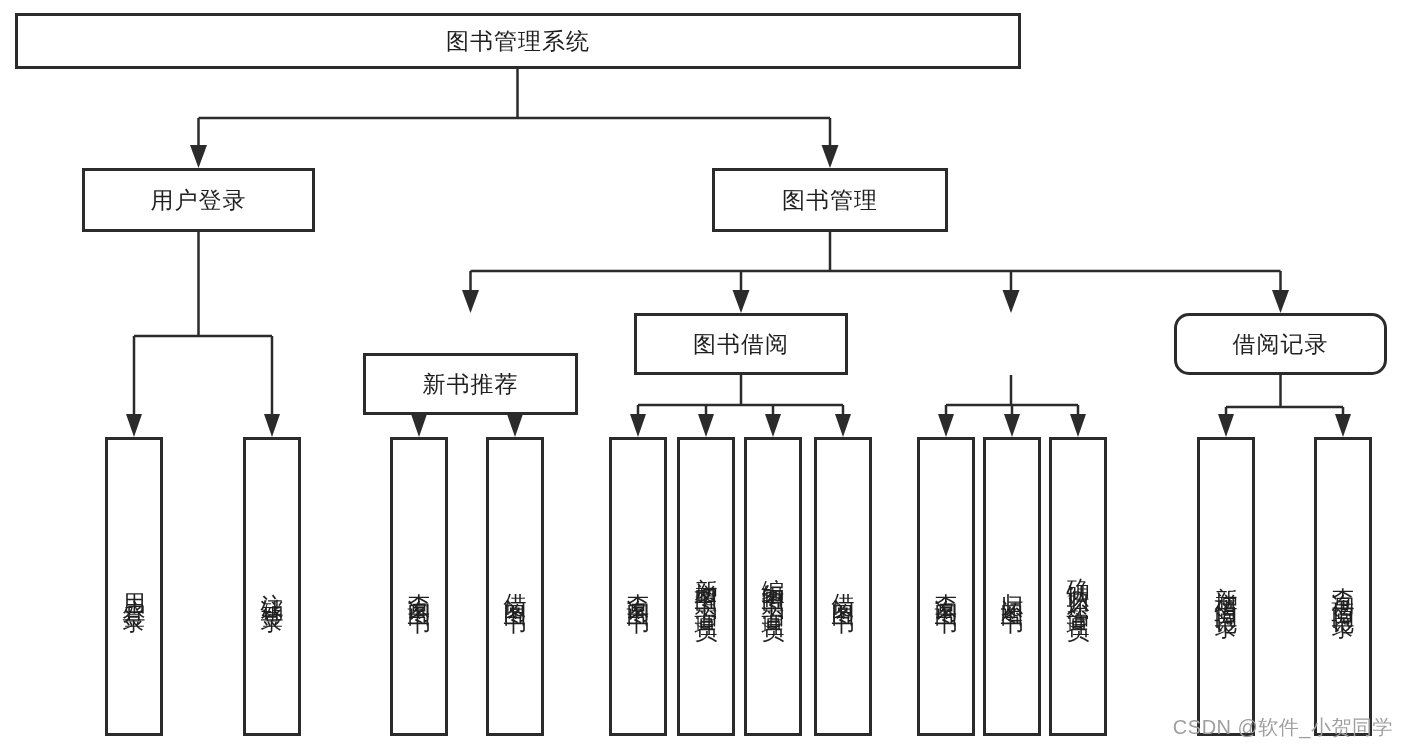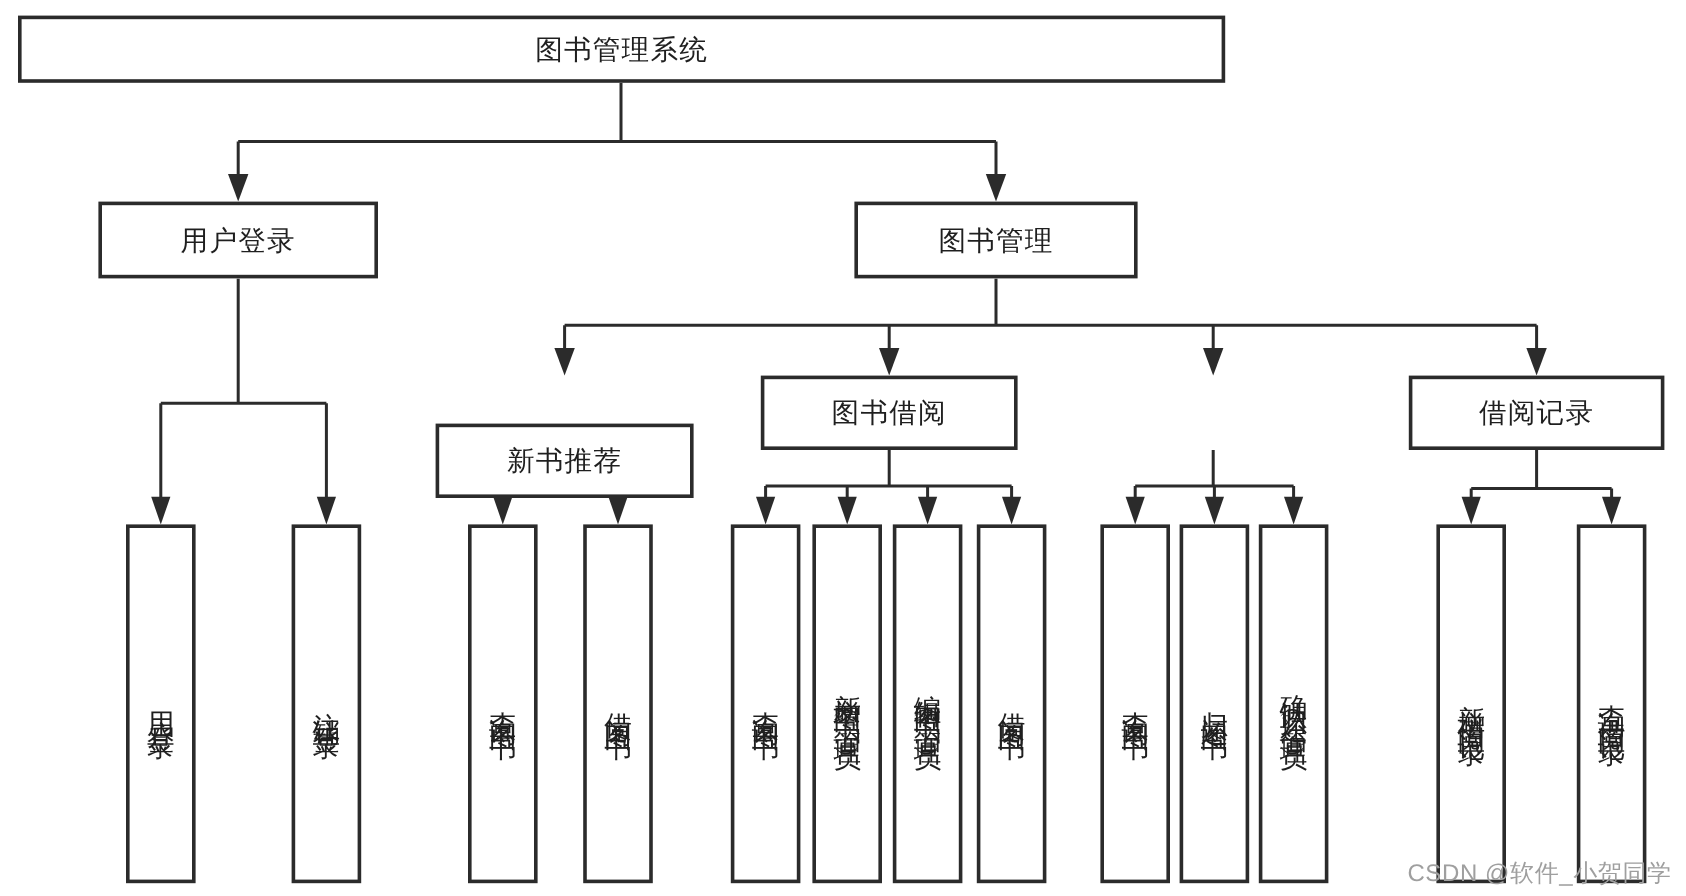--- a/index.html
+++ b/index.html
@@ -51,21 +51,21 @@
   }
   
   .b-root { left: 15px;  top: 13px;  width: 1000px; height: 50px; }
   
   .b-l2a  { left: 82px;  top: 168px; width: 227px;  height: 58px; }
   .b-l2b  { left: 712px; top: 168px; width: 230px;  height: 58px; }
   
   .b-l3a  { left: 363px;  top: 313px; width: 209px; height: 56px; margin-top: 40px; }
   .b-l3b  { left: 634px;  top: 313px; width: 208px; height: 56px; }
   .b-l3c  { left: 904px;  top: 313px; width: 208px; height: 56px; }
-  .b-l3d  { left: 1174px; top: 313px; width: 207px; height: 56px; }
+  .b-l3d  { left: 1174px; top: 313px; width: 207px; height: 56px; border-radius: 15px; }
   
   .v1  { left: 105px; }
   .v2  { left: 243px; }
   .v3  { left: 390px; }
   .v4  { left: 486px; }
   .v5  { left: 609px; }
   .v6  { left: 677px; }
   .v7  { left: 744px; }
   .v8  { left: 814px; }
   .v9  { left: 917px; }

